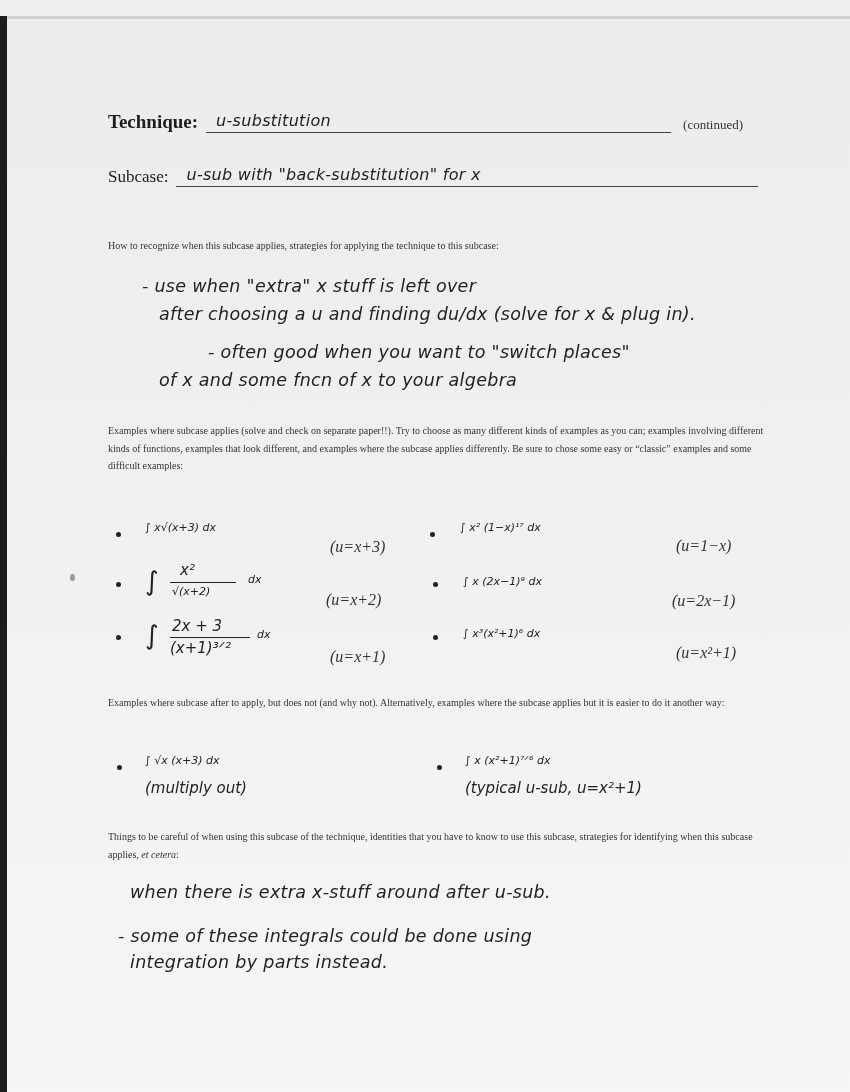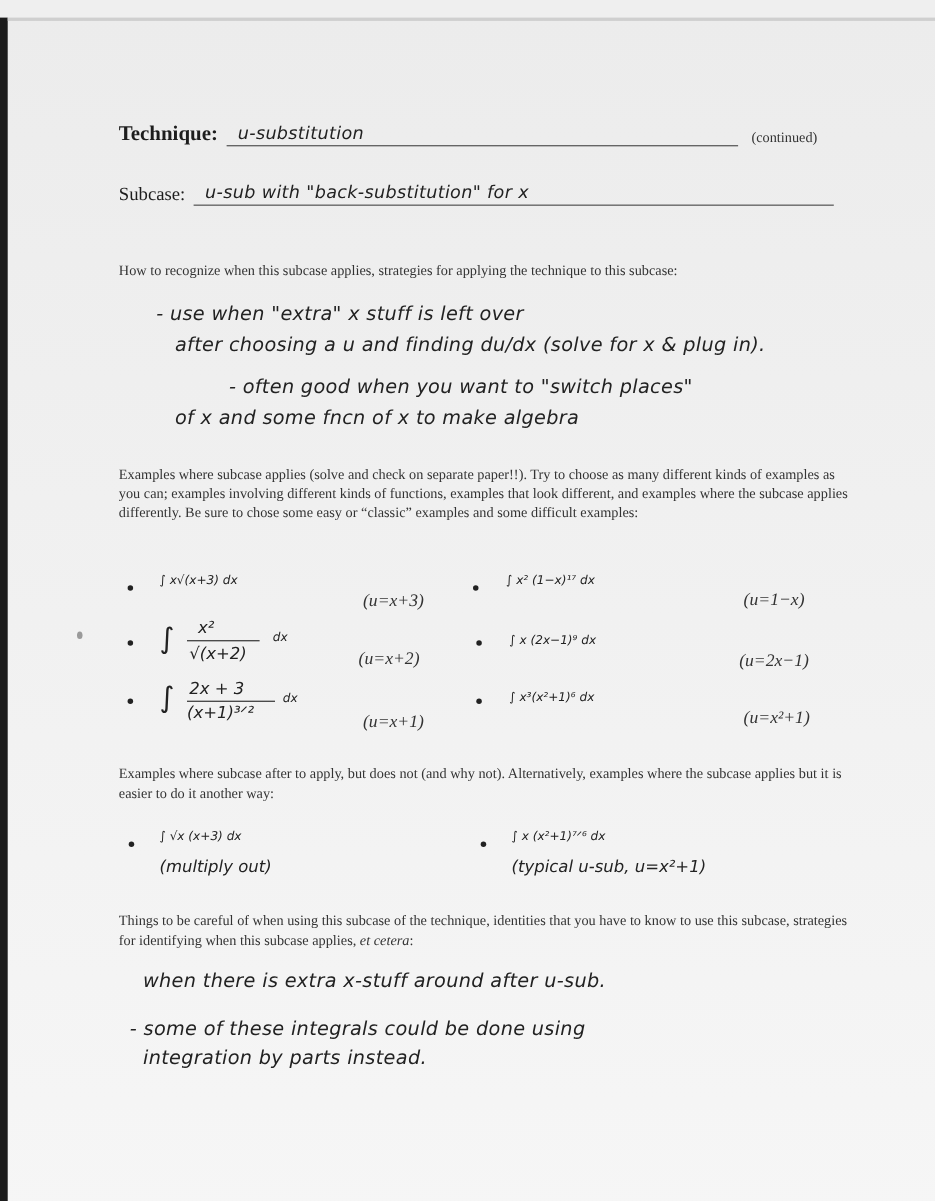--- a/index.html
+++ b/index.html
@@ -37,21 +37,21 @@
     .field-line {
       border-bottom: 1px solid #444; margin-left: 8px; height: 24px;
       position: relative;
     }
     .field-value {
       position: absolute; left: 10px; bottom: 2px; font-size: 16px; white-space: nowrap;
     }
     .continued { font-size: 13px; color: #333; margin-left: 12px; }
     .prompt {
       position: absolute; left: 108px; width: 665px;
-      font-size: 13px; line-height: 17.5px; color: #333;
+      font-size: 10px; line-height: 17.5px; color: #333;
     }
     .notes { position: absolute; font-size: 17.5px; line-height: 28px; }
     .note-line { white-space: nowrap; }
     .bullet {
       position: absolute; width: 5px; height: 5px; border-radius: 50%; background: #222;
     }
     .math {
       position: absolute; white-space: nowrap; font-size: 11px;
       font-family: "DejaVu Sans", sans-serif; font-style: italic; color: #222;
     }
@@ -81,34 +81,34 @@
     <span class="field-line" style="width:582px;">
       <span class="field-value hand">u-sub with "back-substitution" for x</span>
     </span>
   </div>
 
   <div class="prompt" style="top:221px; width:720px;">How to recognize when this subcase applies, strategies for applying the technique to this subcase:</div>
   <div class="notes hand" style="left:142px; top:256px;">
     <div class="note-line">- use when "extra" x stuff is left over</div>
     <div class="note-line" style="padding-left:17px;">  after choosing a u and finding du/dx (solve for x &amp; plug in).</div>
     <div class="note-line" style="margin-top:10px;text-align:center;">- often good when you want to "switch places"</div>
-    <div class="note-line" style="padding-left:17px;">  of x and some fncn of x to make algebra</div>
+    <div class="note-line" style="padding-left:17px;">  of x and some fncn of x to your algebra</div>
   </div>
 
   <div class="prompt" style="top:406px;">Examples where subcase applies (solve and check on separate paper!!). Try to choose as many different kinds of examples as you can; examples involving different kinds of functions, examples that look different, and examples where the subcase applies differently. Be sure to chose some easy or “classic” examples and some difficult examples:</div>
 
   <div class="bullet" style="left:116px; top:516px;"></div>
   <div class="math" style="left:145px; top:505px;">∫ x√(x+3) dx</div>
   <div class="sub" style="left:330px; top:512px;">(u=x+3)</div>
 
   <div class="bullet" style="left:116px; top:566px;"></div>
   <div class="math" style="left:145px; top:550px; font-size:26px;">∫</div>
   <div class="math" style="left:180px; top:545px; font-size:15px;">x²</div>
   <div style="position:absolute; left:170px; top:566px; width:66px; border-top:1.5px solid #222;"></div>
-  <div class="math" style="left:172px; top:569px; font-size:15px;">√(x+2)</div>
+  <div class="math" style="left:172px; top:569px; font-size:11px;">√(x+2)</div>
   <div class="math" style="left:248px; top:557px;">dx</div>
   <div class="sub" style="left:326px; top:565px;">(u=x+2)</div>
 
   <div class="bullet" style="left:116px; top:619px;"></div>
   <div class="math" style="left:145px; top:604px; font-size:26px;">∫</div>
   <div class="math" style="left:172px; top:601px; font-size:15px;">2x + 3</div>
   <div style="position:absolute; left:170px; top:621px; width:80px; border-top:1.5px solid #222;"></div>
   <div class="math" style="left:170px; top:623px; font-size:15px;">(x+1)³ᐟ²</div>
   <div class="math" style="left:257px; top:612px;">dx</div>
   <div class="sub" style="left:330px; top:622px;">(u=x+1)</div>

